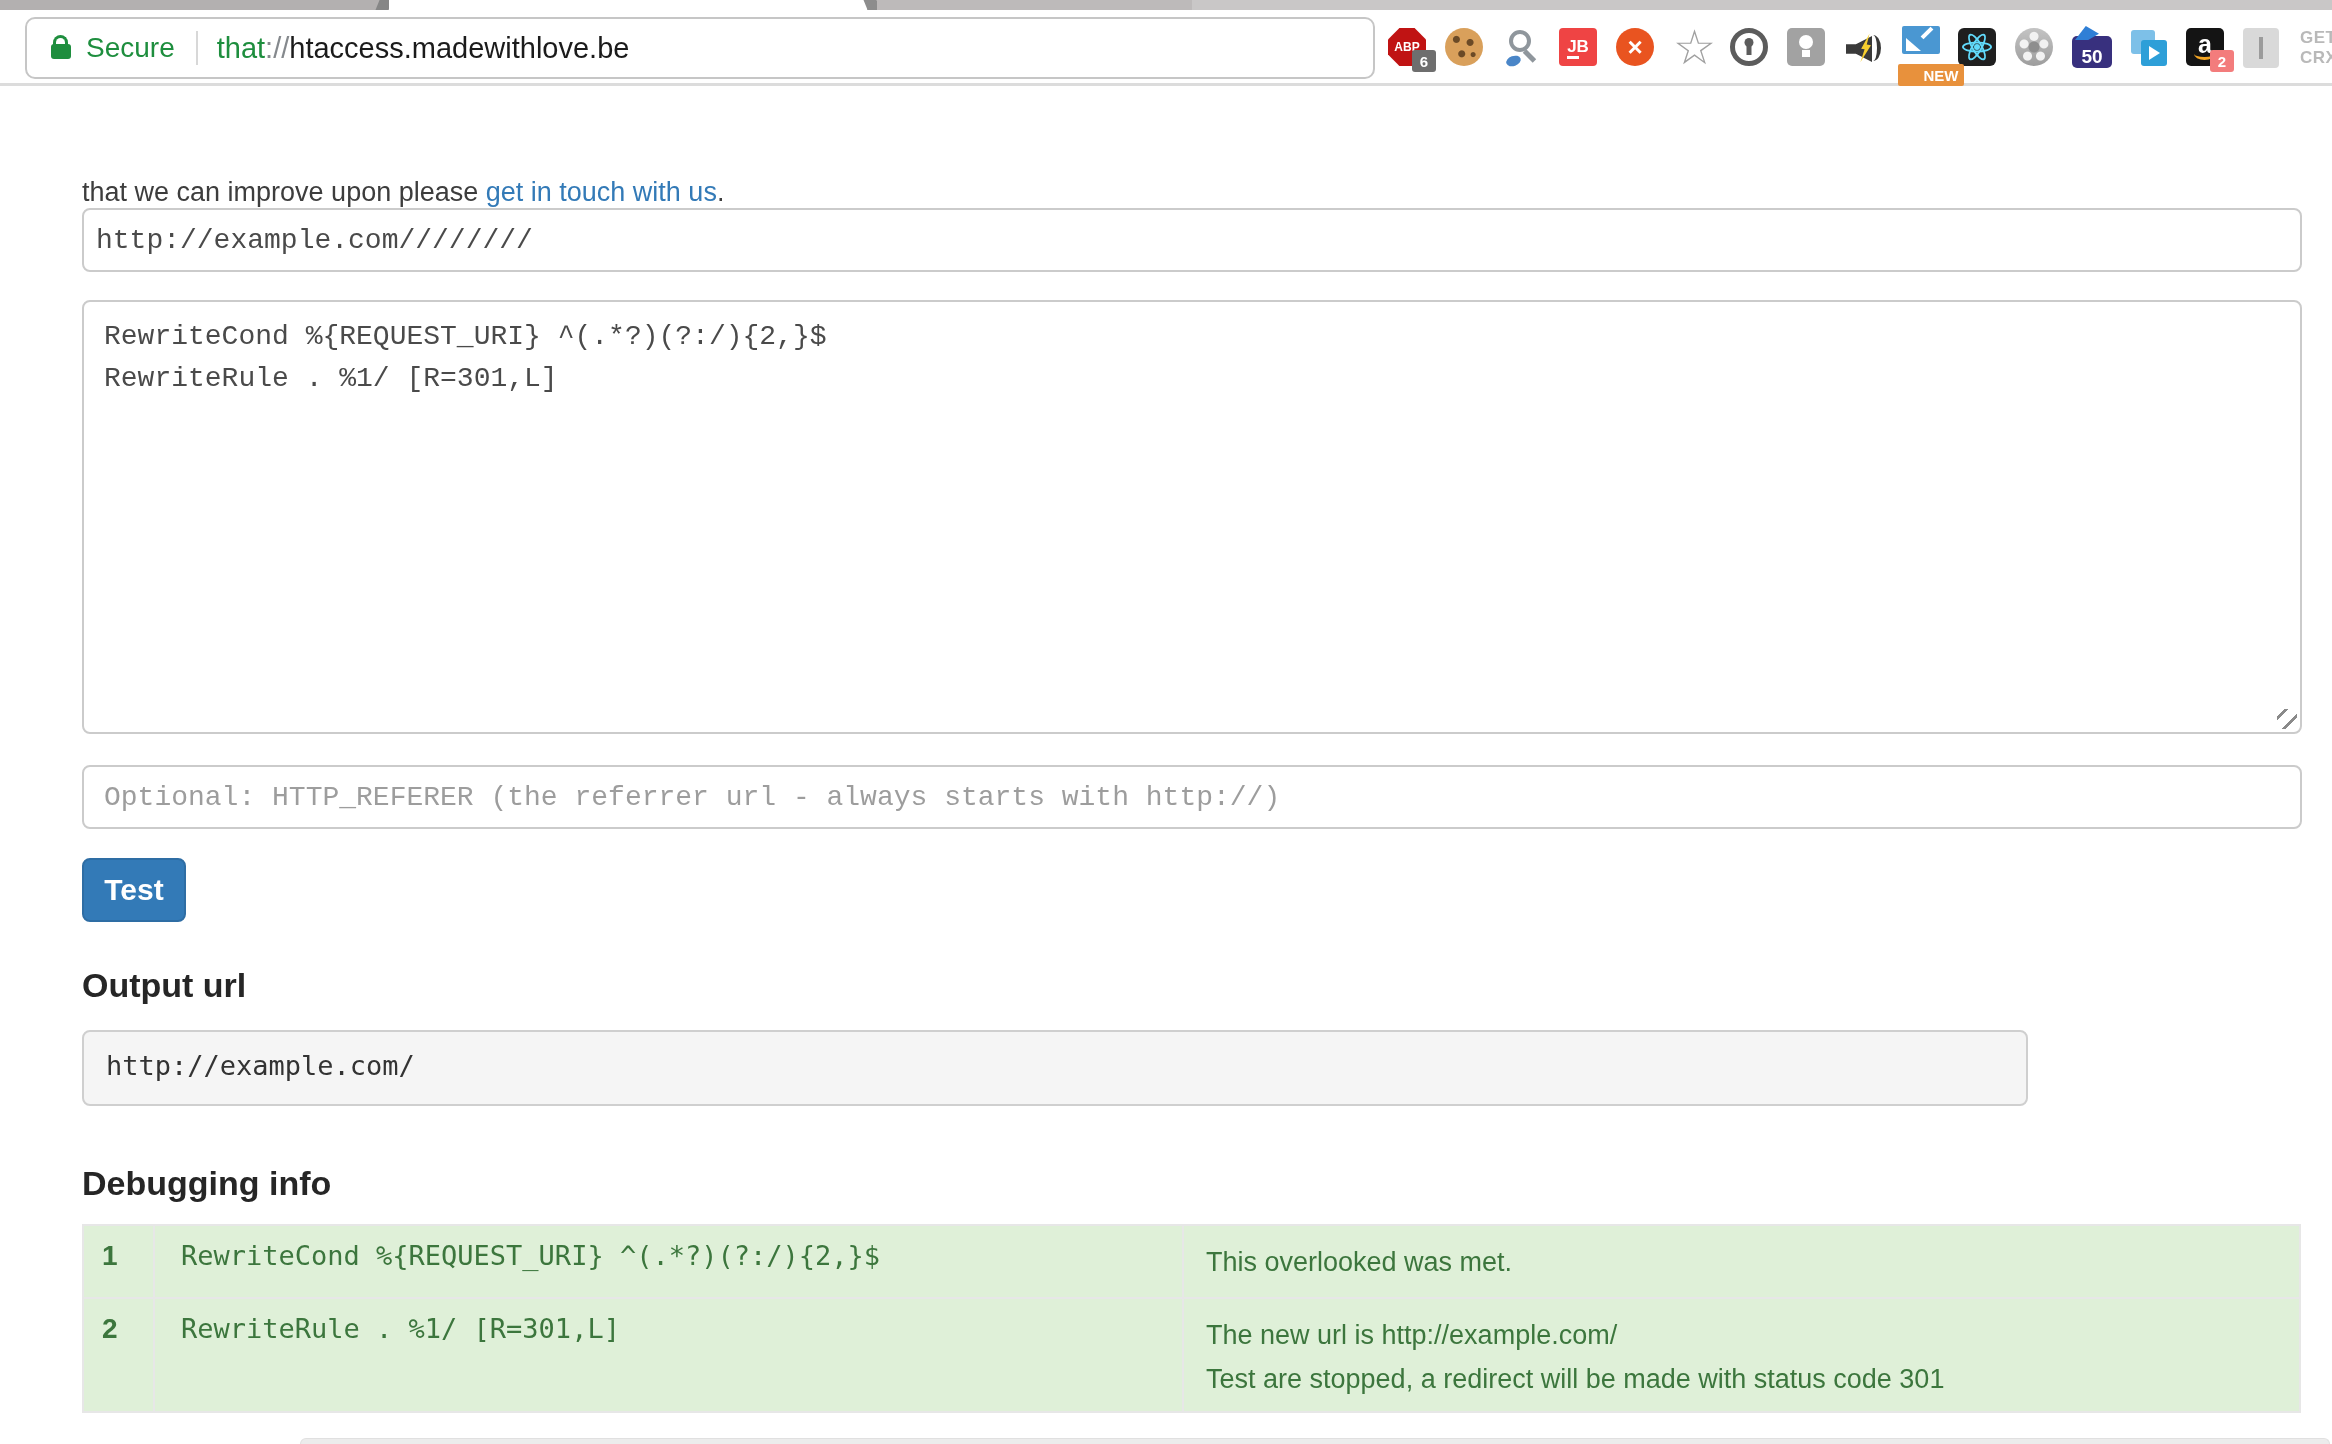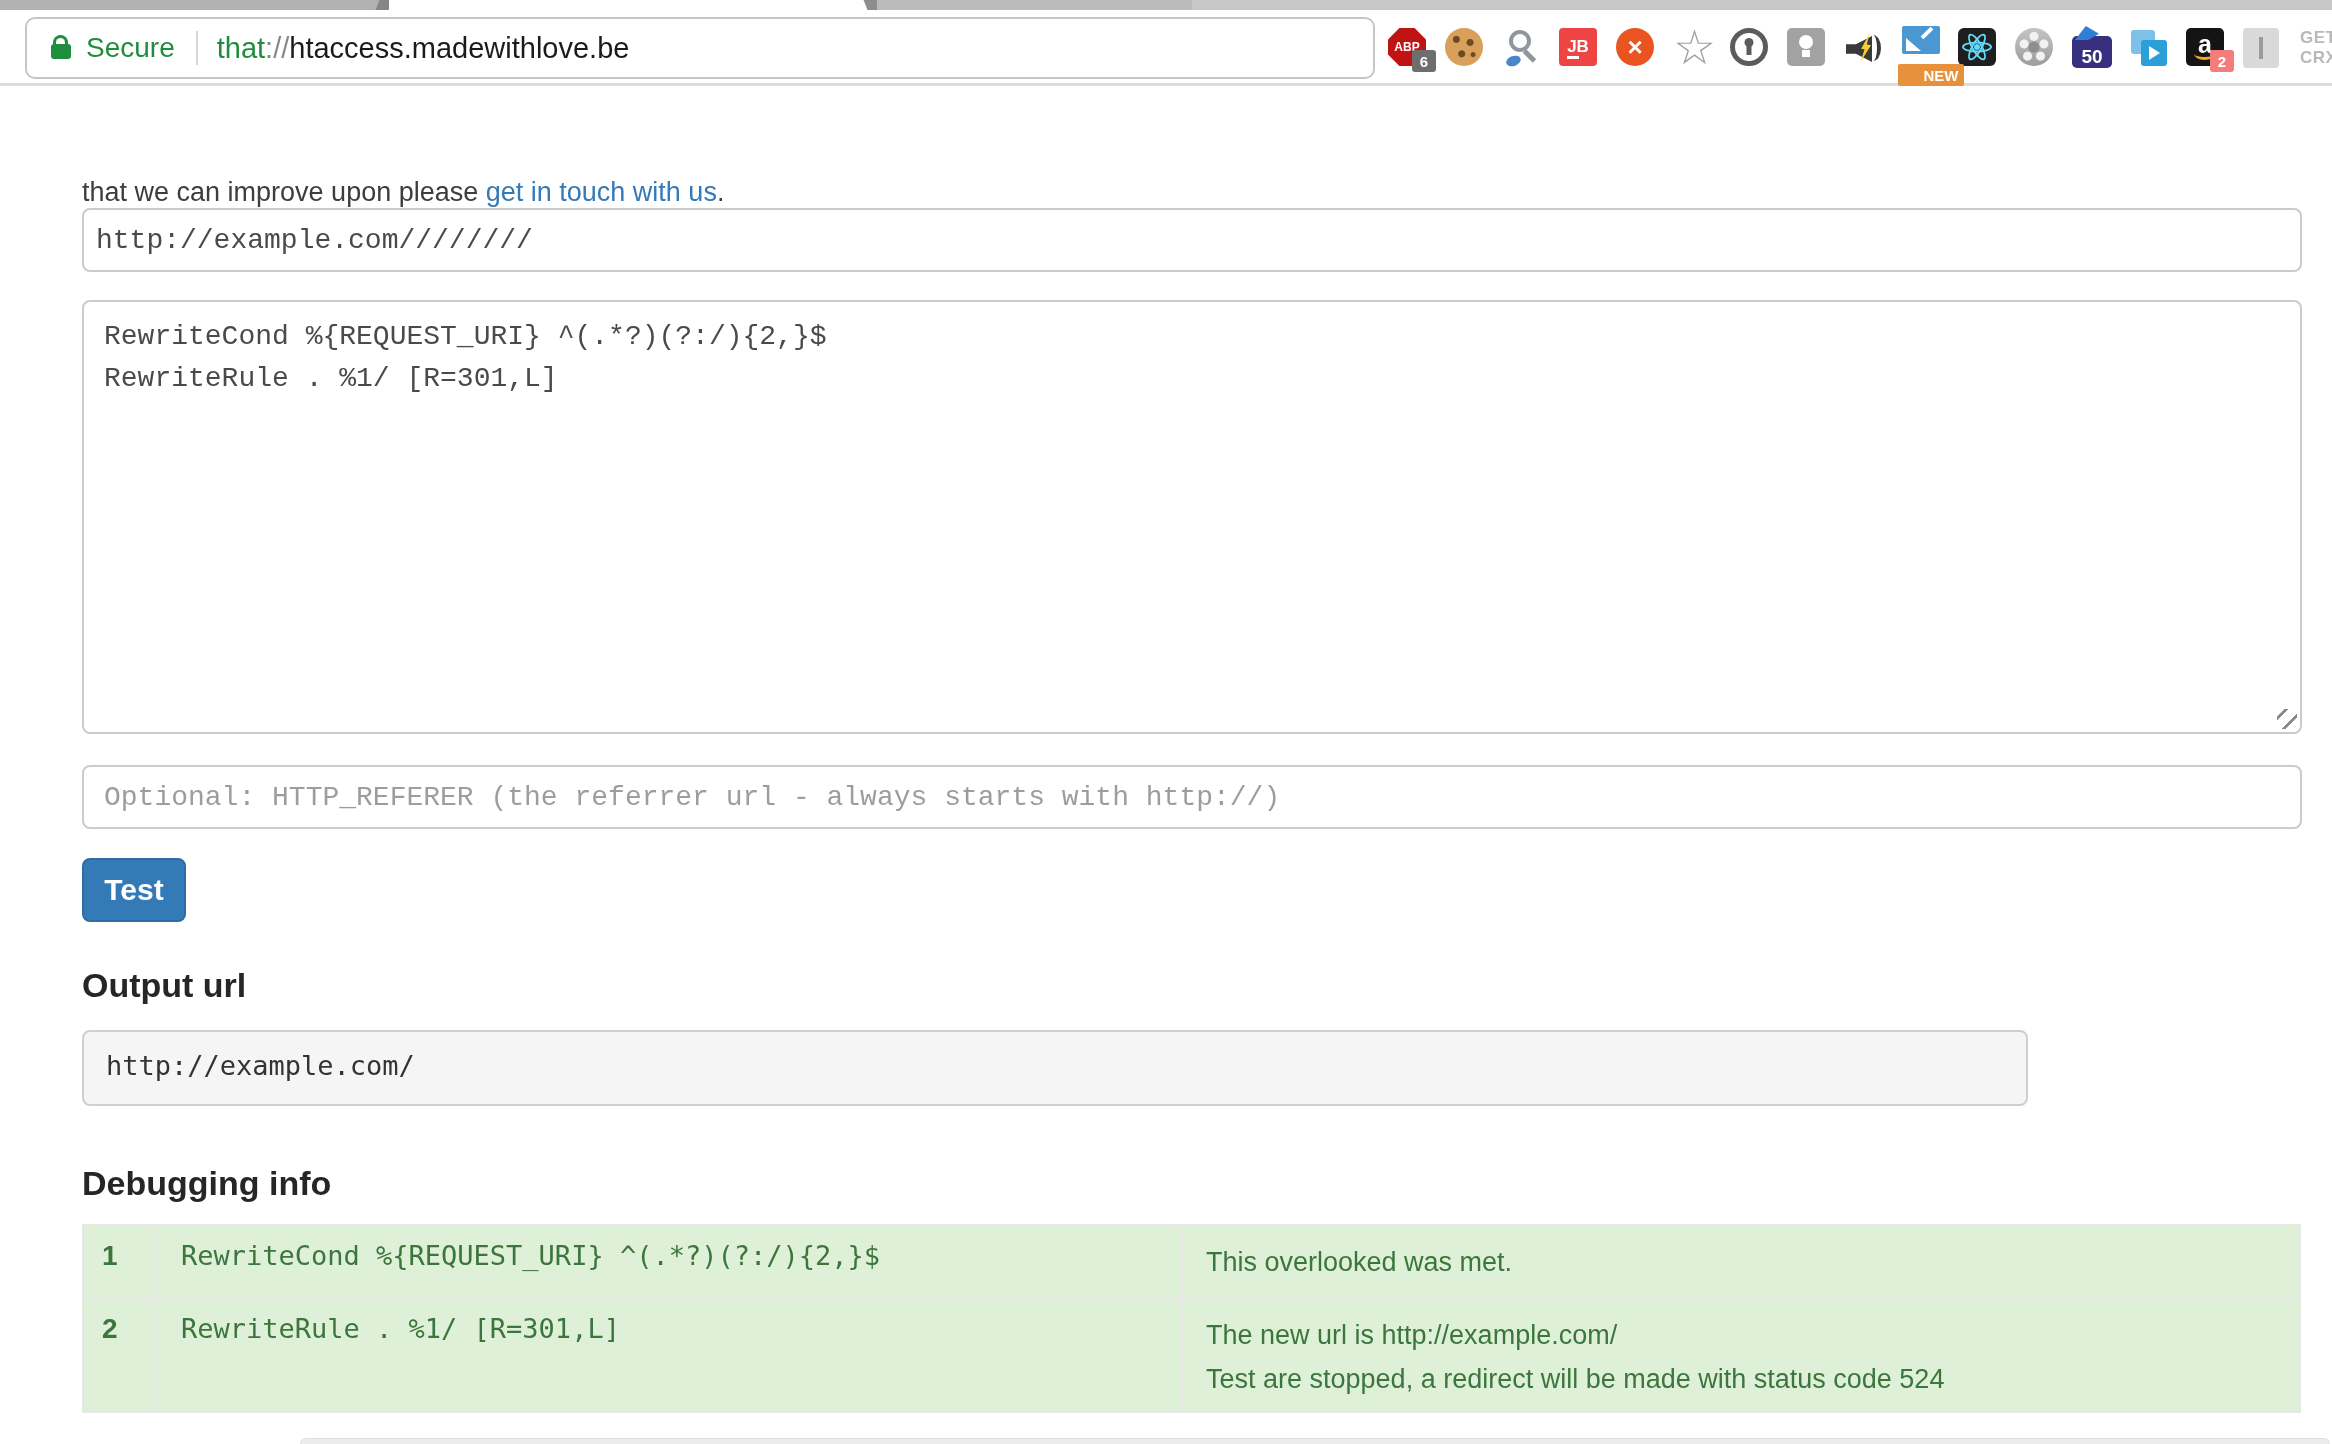--- a/index.html
+++ b/index.html
@@ -247,19 +247,19 @@
     <td class="c-code">RewriteCond %{REQUEST_URI} ^(.*?)(?:/){2,}$</td>
     <td class="c-msg">
       <div>This overlooked was met.</div>
     </td>
   </tr>
   <tr class="r2">
     <td class="c-num">2</td>
     <td class="c-code">RewriteRule . %1/ [R=301,L]</td>
     <td class="c-msg">
       <div>The new url is http://example.com/</div>
-      <div>Test are stopped, a redirect will be made with status code 524</div>
+      <div>Test are stopped, a redirect will be made with status code 301</div>
     </td>
   </tr>
 </tbody>
   </table>
 
 <div class="bottom-bar"></div>
 
 </body></html>

